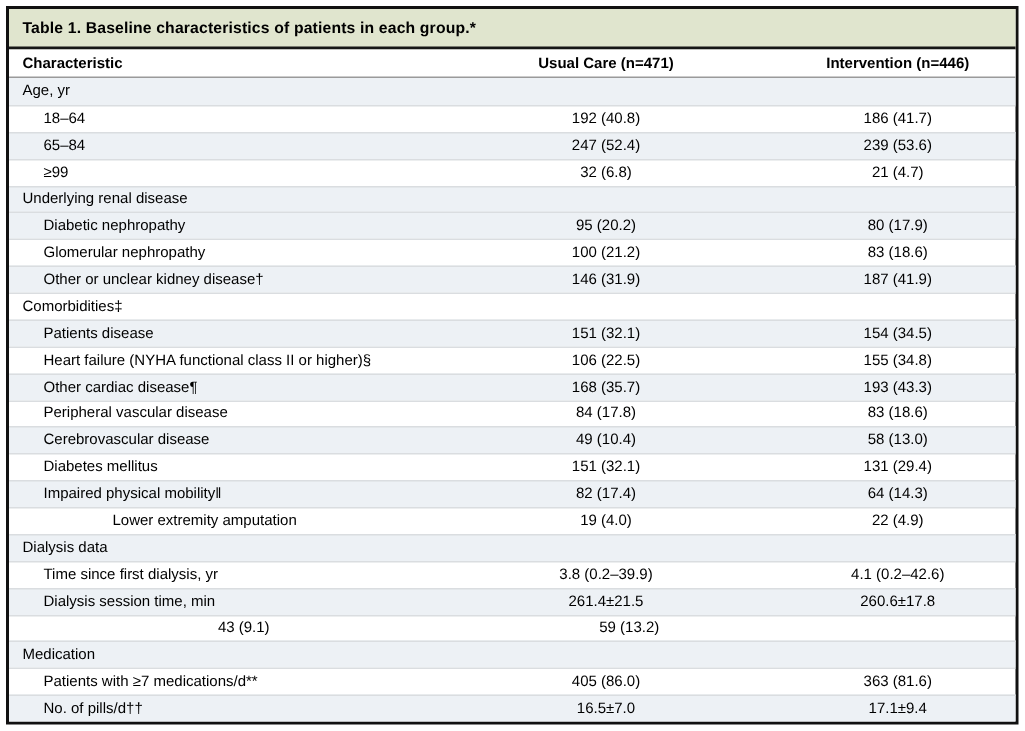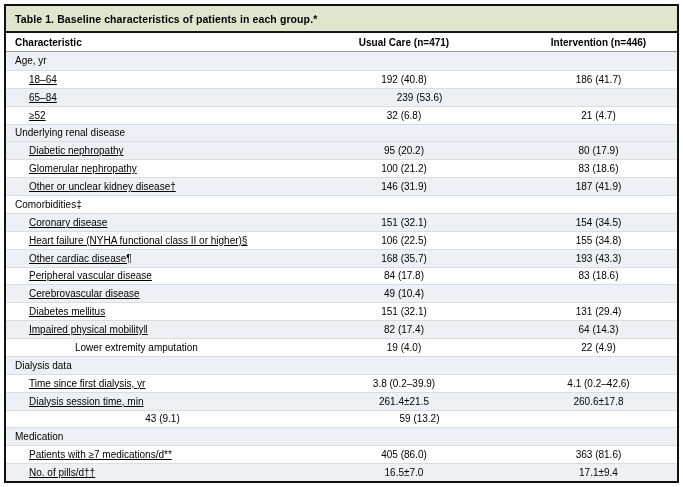--- a/index.html
+++ b/index.html
@@ -56,21 +56,21 @@
     grid-auto-rows: 1fr;
   }
   .row {
     border-top: 1px solid #dadde0;
     font-size: 10px;
   }
   .row:first-child { border-top: none; }
   .row.stripe { background: var(--stripe-bg, #edf1f5); }
   .cell { white-space: nowrap; overflow: hidden; }
   .cell.char { padding-left: 9px; text-align: left; }
-  .cell.char.indent-1 { padding-left: 23px; text-decoration: underline; }
+  .cell.char.indent-1 { padding-left: 23px; }
   .cell.char.indent-2 { padding-left: 37px; margin-left: 32px; }
   .cell.num { text-align: center; }
   .cell.num2 { text-align: center; padding-left: 31px; }
   .hdr-char { padding-left: 9px; text-align: left; }
   .hdr-num { text-align: center; }
   .hdr-num2 { text-align: center; padding-left: 31px; }
 </style>
 </head>
 <body>
 
@@ -90,24 +90,25 @@
           <div class="cell num"></div>
           <div class="cell num2"></div>
         </div>
         <div class="row grid-row">
           <div class="cell char indent-1">18–64</div>
           <div class="cell num">192 (40.8)</div>
           <div class="cell num2">186 (41.7)</div>
         </div>
         <div class="row grid-row stripe">
           <div class="cell char indent-1">65–84</div>
+          <div class="cell num">247 (52.4)</div>
           <div class="cell num2">239 (53.6)</div>
         </div>
         <div class="row grid-row">
-          <div class="cell char indent-1">≥52</div>
+          <div class="cell char indent-1">≥99</div>
           <div class="cell num">32 (6.8)</div>
           <div class="cell num2">21 (4.7)</div>
         </div>
         <div class="row grid-row stripe">
           <div class="cell char indent-0">Underlying renal disease</div>
           <div class="cell num"></div>
           <div class="cell num2"></div>
         </div>
         <div class="row grid-row stripe">
           <div class="cell char indent-1">Diabetic nephropathy</div>
@@ -123,21 +124,21 @@
           <div class="cell char indent-1">Other or unclear kidney disease†</div>
           <div class="cell num">146 (31.9)</div>
           <div class="cell num2">187 (41.9)</div>
         </div>
         <div class="row grid-row">
           <div class="cell char indent-0">Comorbidities‡</div>
           <div class="cell num"></div>
           <div class="cell num2"></div>
         </div>
         <div class="row grid-row stripe">
-          <div class="cell char indent-1">Coronary disease</div>
+          <div class="cell char indent-1">Patients disease</div>
           <div class="cell num">151 (32.1)</div>
           <div class="cell num2">154 (34.5)</div>
         </div>
         <div class="row grid-row">
           <div class="cell char indent-1">Heart failure (NYHA functional class II or higher)§</div>
           <div class="cell num">106 (22.5)</div>
           <div class="cell num2">155 (34.8)</div>
         </div>
         <div class="row grid-row stripe">
           <div class="cell char indent-1">Other cardiac disease¶</div>
@@ -145,20 +146,21 @@
           <div class="cell num2">193 (43.3)</div>
         </div>
         <div class="row grid-row">
           <div class="cell char indent-1">Peripheral vascular disease</div>
           <div class="cell num">84 (17.8)</div>
           <div class="cell num2">83 (18.6)</div>
         </div>
         <div class="row grid-row stripe">
           <div class="cell char indent-1">Cerebrovascular disease</div>
           <div class="cell num">49 (10.4)</div>
+          <div class="cell num2">58 (13.0)</div>
         </div>
         <div class="row grid-row">
           <div class="cell char indent-1">Diabetes mellitus</div>
           <div class="cell num">151 (32.1)</div>
           <div class="cell num2">131 (29.4)</div>
         </div>
         <div class="row grid-row stripe">
           <div class="cell char indent-1">Impaired physical mobility‖</div>
           <div class="cell num">82 (17.4)</div>
           <div class="cell num2">64 (14.3)</div>

